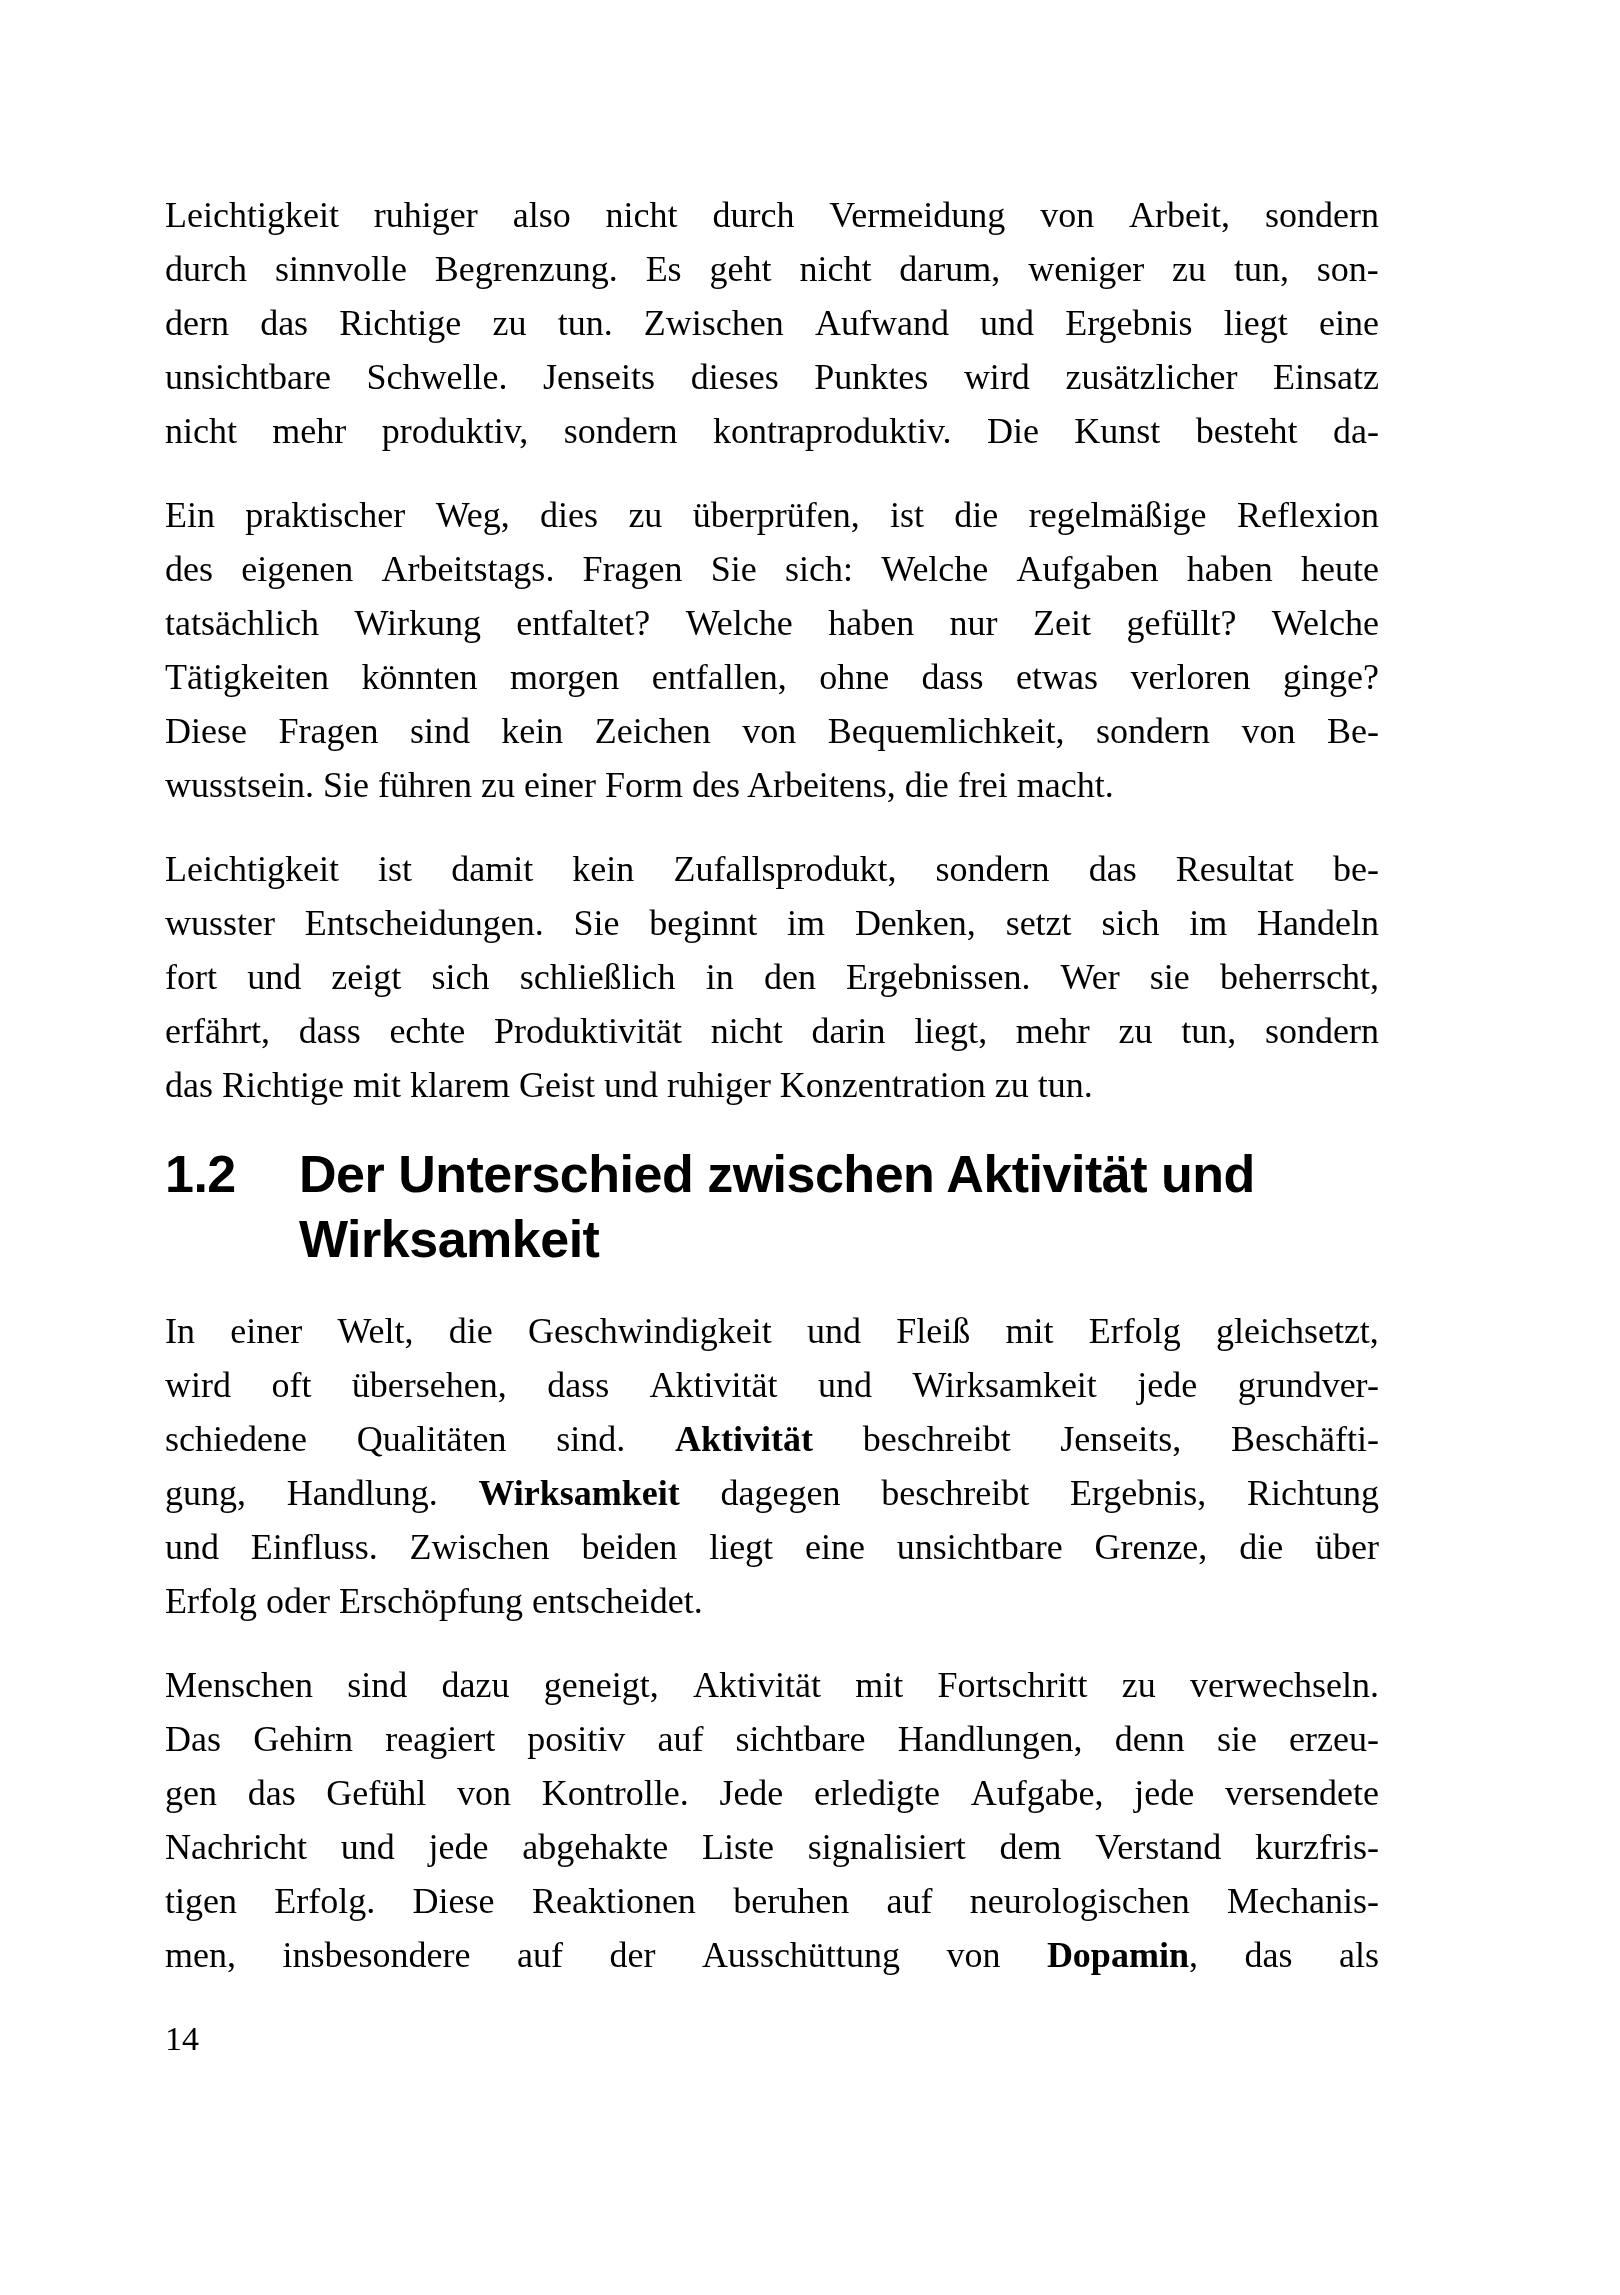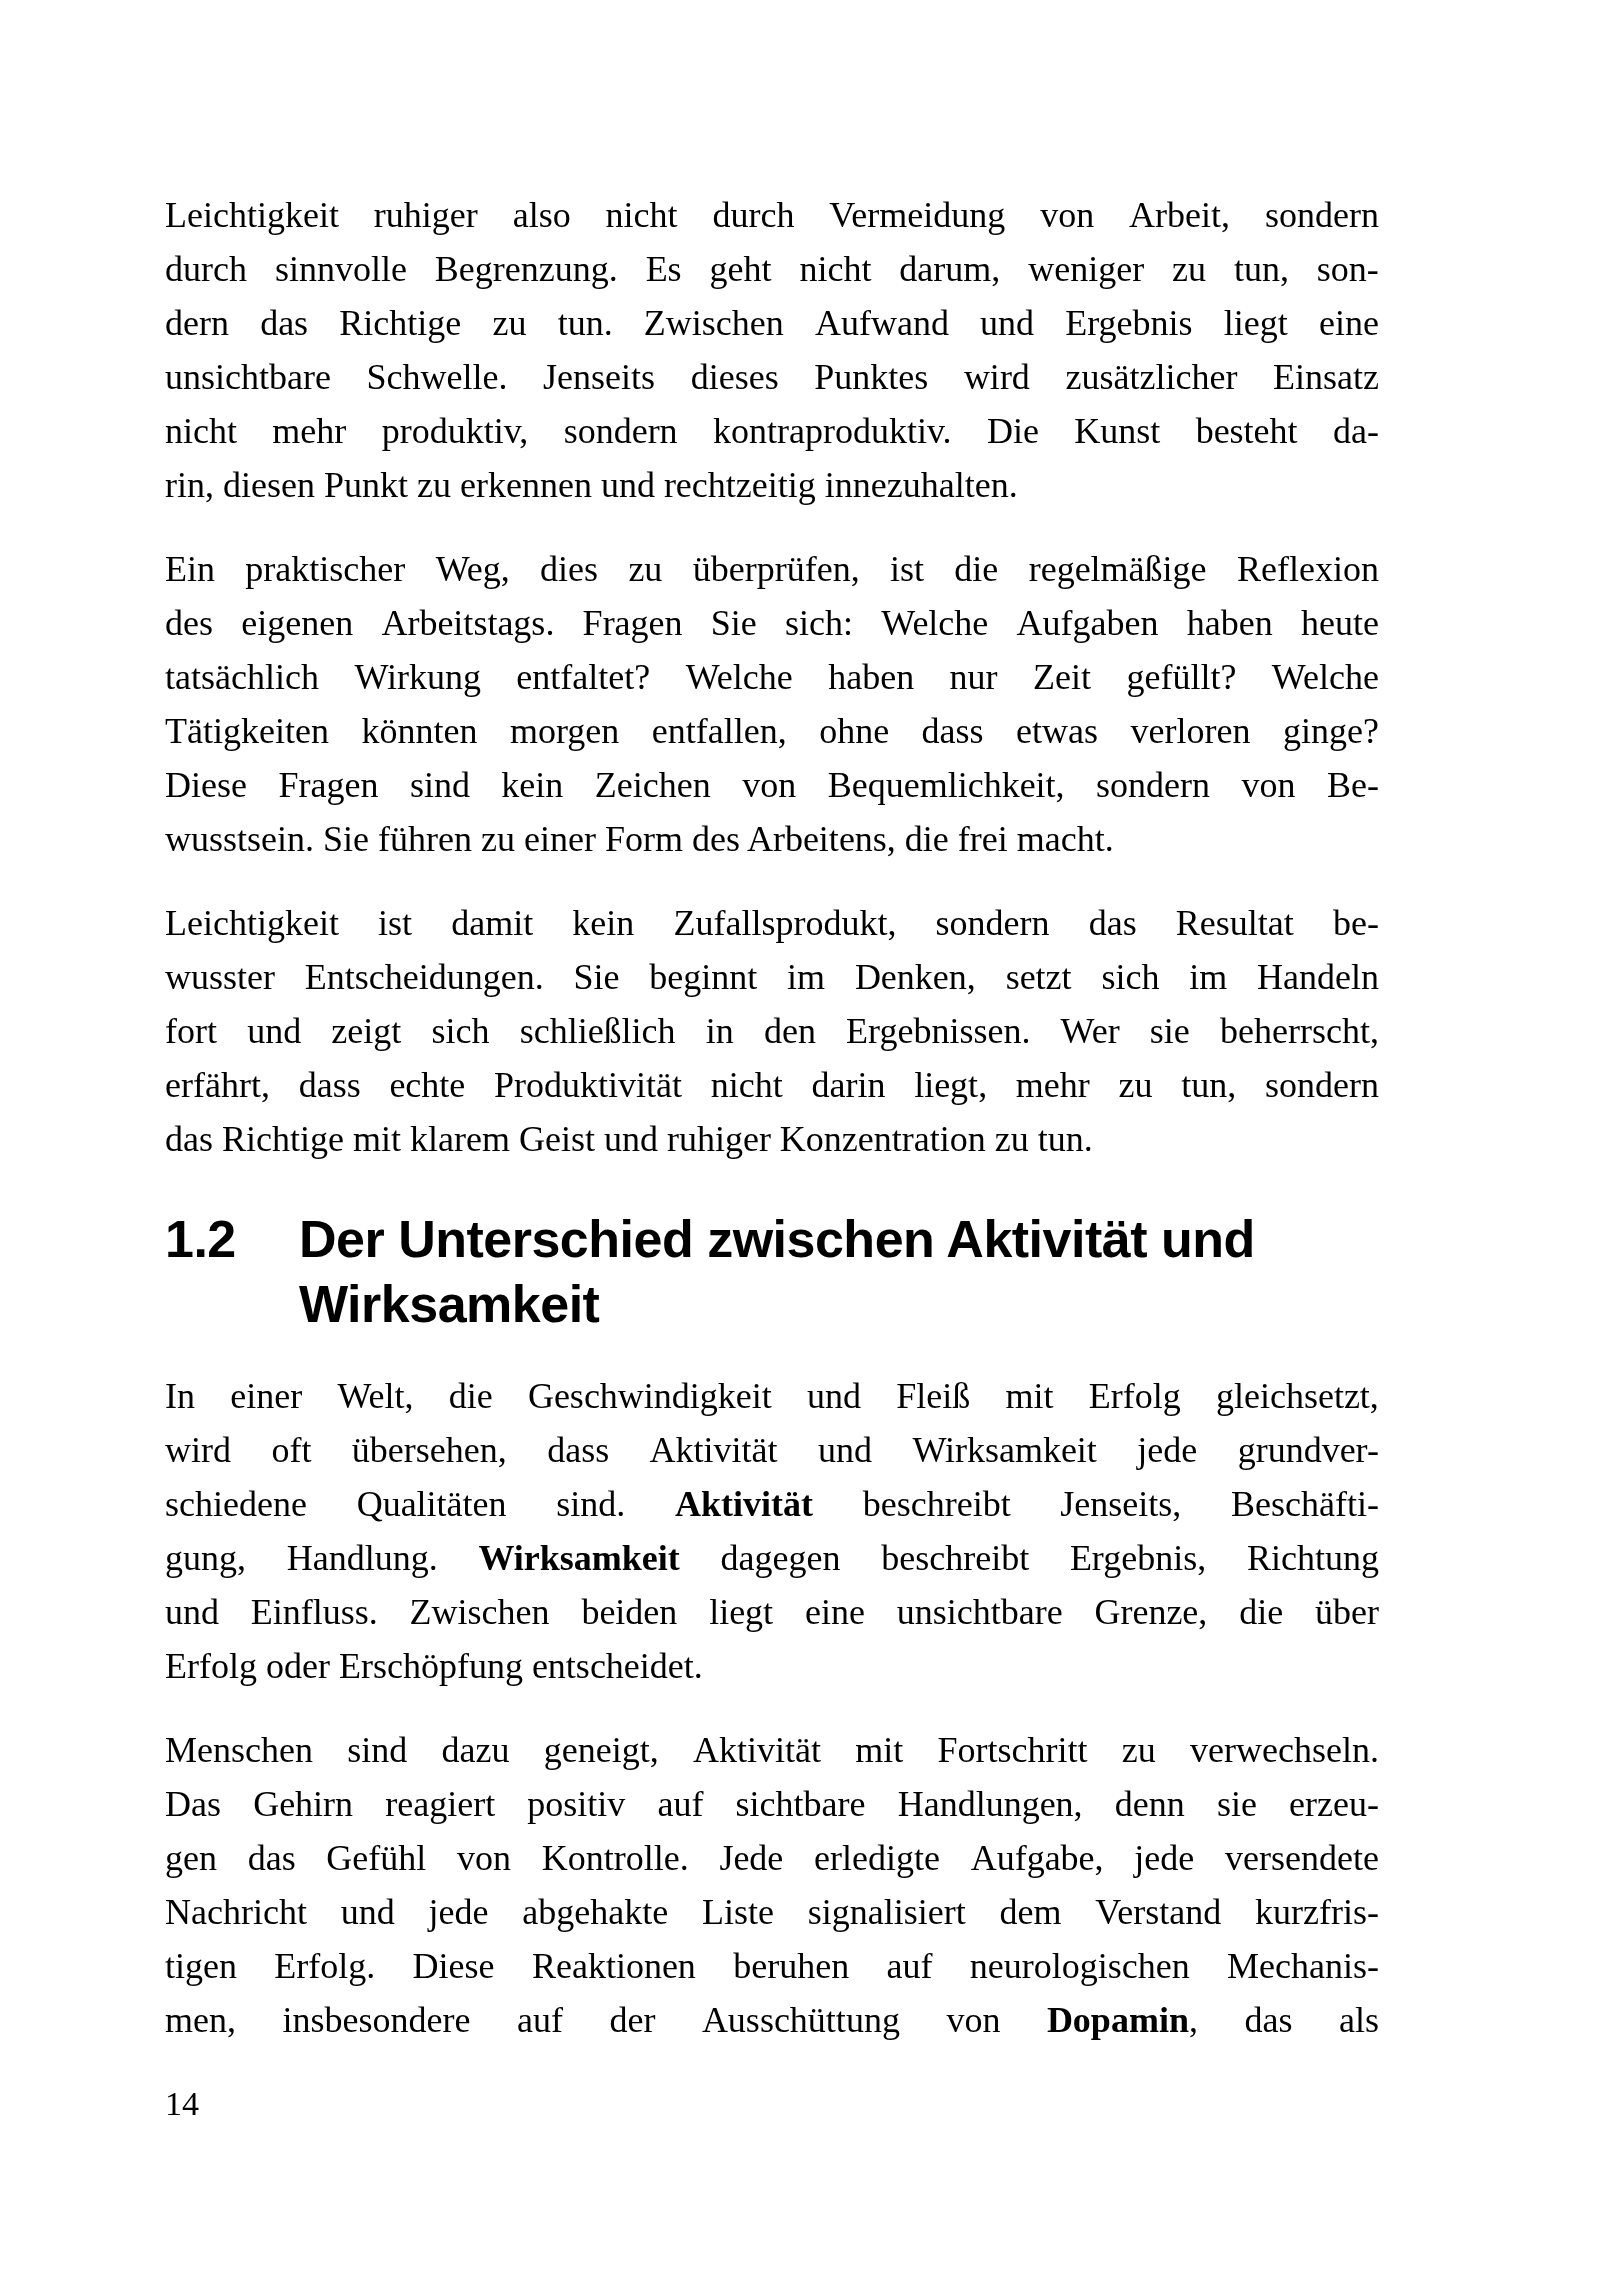--- a/index.html
+++ b/index.html
@@ -32,21 +32,21 @@
   .line.end {
     display: block;
     text-align: left;
     white-space: normal;
   }
   .line b { font-weight: 700; }
 
   .heading {
     display: flex;
     align-items: flex-start;
-    margin: 41px 0 32px 0;
+    margin: 30px 0 32px 0;
     font-family: "Liberation Sans", "DejaVu Sans", sans-serif;
     font-weight: 700;
     font-size: 52px;
     line-height: 65px;
     letter-spacing: -0.5px;
   }
   .hnum { flex: 0 0 134px; }
   .hlines { flex: 1 1 auto; }
   .hline { white-space: nowrap; }
 
@@ -113,21 +113,20 @@
           <span>nicht</span>
           <span>mehr</span>
           <span>produktiv,</span>
           <span>sondern</span>
           <span>kontraproduktiv.</span>
           <span>Die</span>
           <span>Kunst</span>
           <span>besteht</span>
           <span>da-</span>
         </div>
-        <div class="line end">rin, diesen Punkt zu erkennen und rechtzeitig innezuhalten.</div>
       </div>
       <div class="para">
         <div class="line">
           <span>Ein</span>
           <span>praktischer</span>
           <span>Weg,</span>
           <span>dies</span>
           <span>zu</span>
           <span>überprüfen,</span>
           <span>ist</span>

